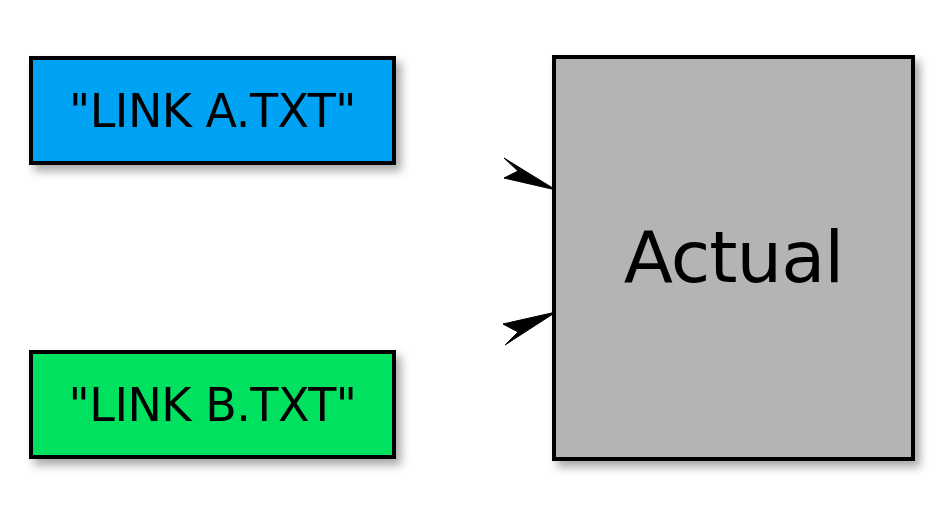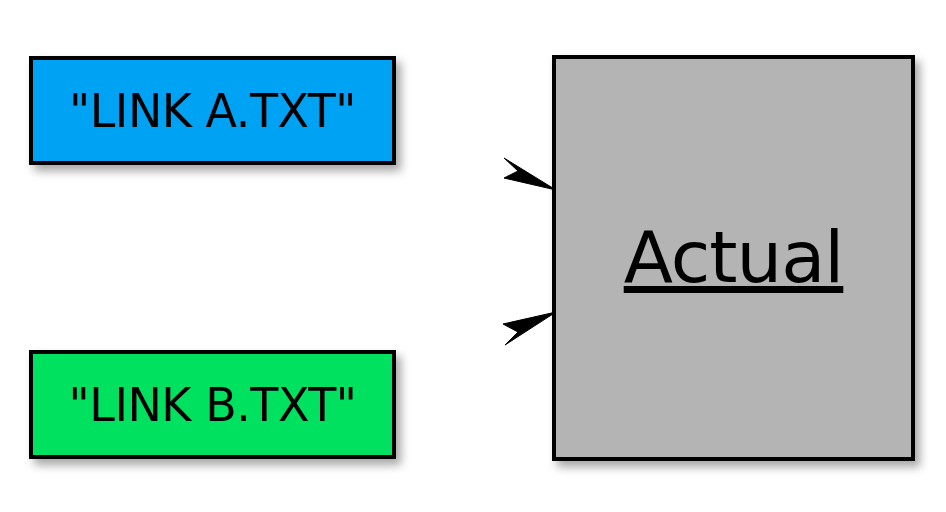--- a/index.html
+++ b/index.html
@@ -52,21 +52,20 @@
     top: 55px;
     width: 363px;
     height: 406px;
     font-size: 72px;
     line-height: 1.30;
     letter-spacing: -1px;
     padding: 0 6px;
   }
   #data-box .lines {
     display: block;
-    text-decoration: underline;
   }
   #data-box .line {
     display: block;
     white-space: nowrap;
   }
 
   
   #arrows {
     position: absolute;
     left: 0;

